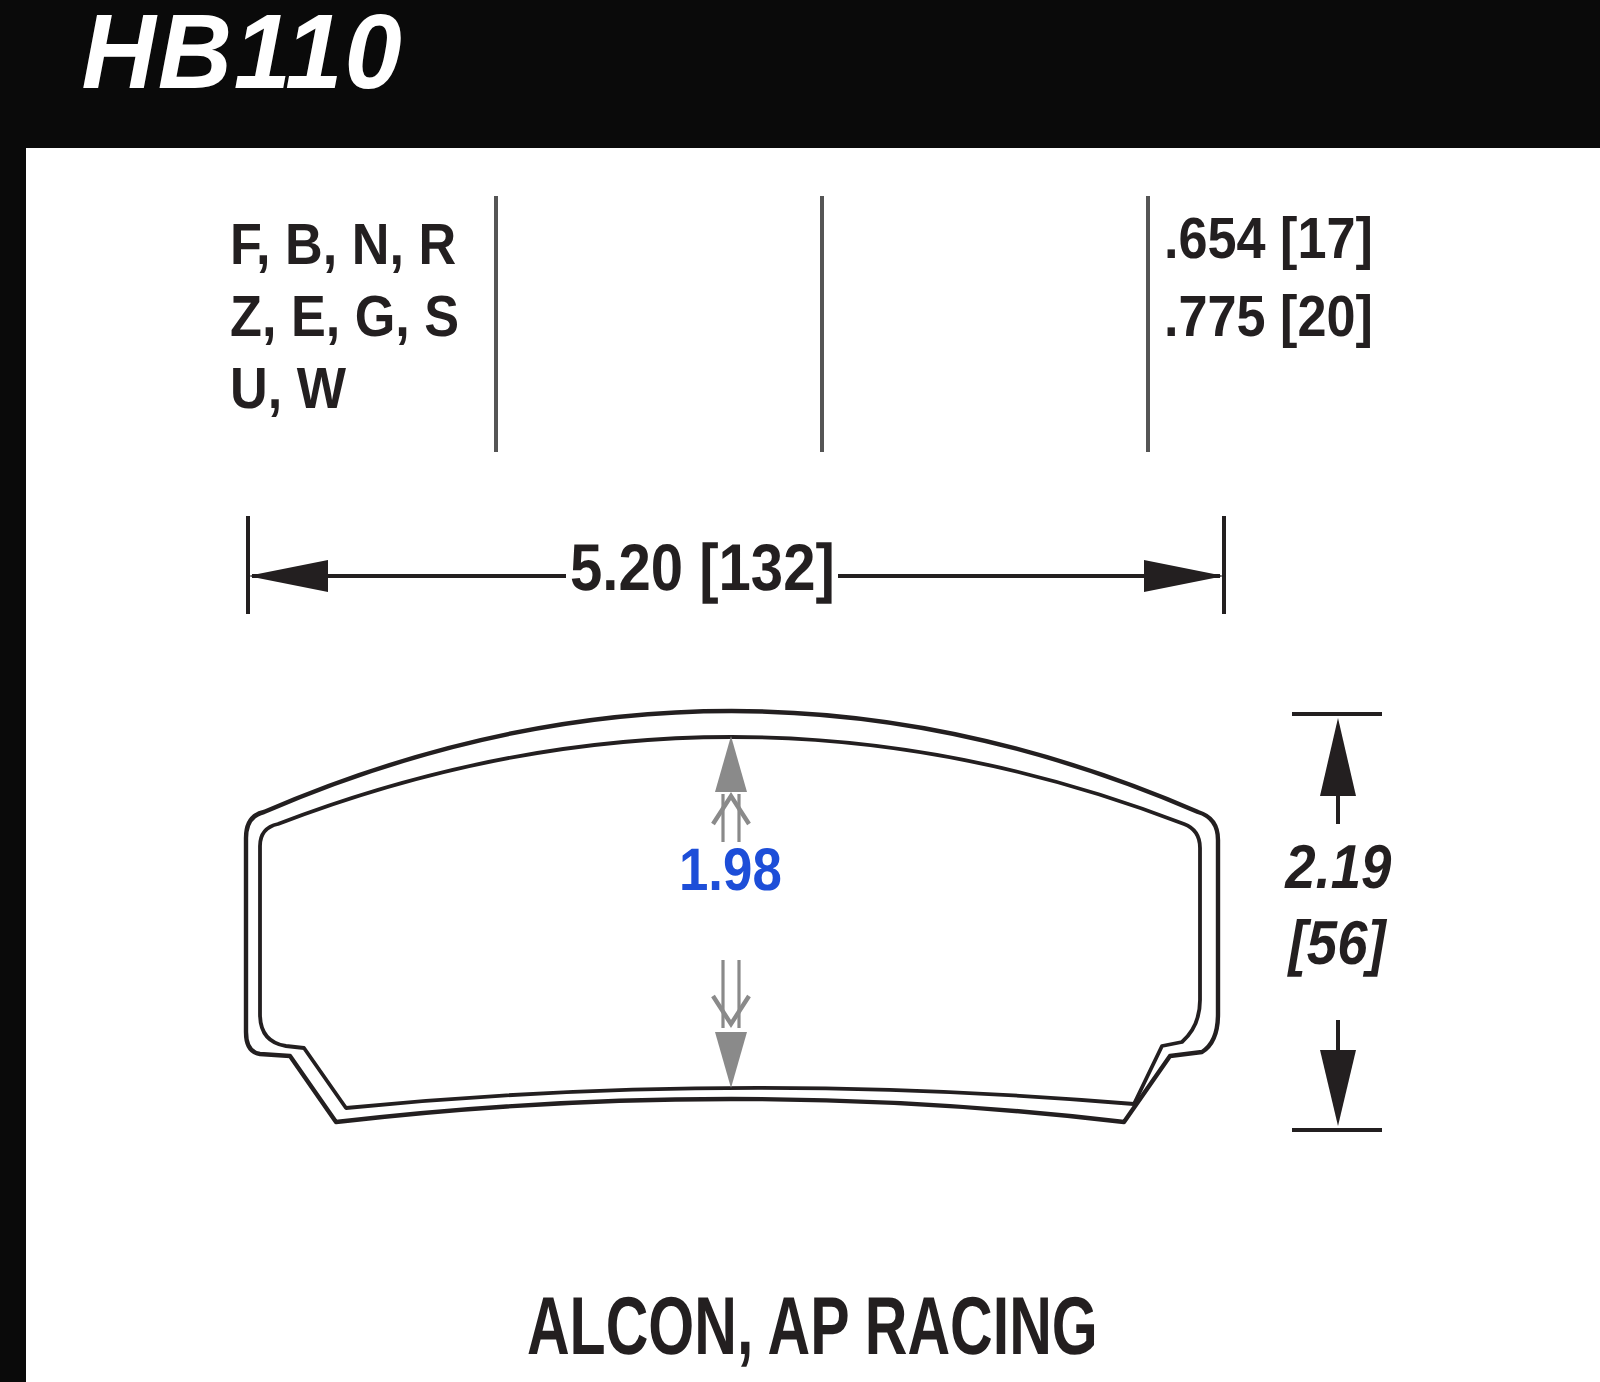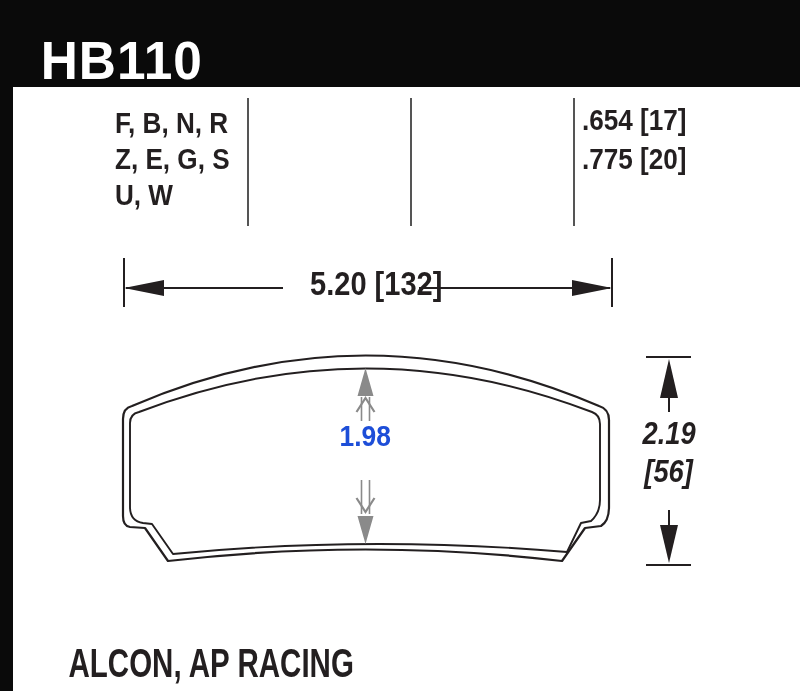--- a/index.html
+++ b/index.html
@@ -1,40 +1,40 @@
 <!DOCTYPE html>
 <html><head>
 <meta charset="utf-8">
 <style>
   html,body{margin:0;padding:0;background:#e9e9e9;}
   .frame{
     position:relative;width:800px;height:691px;background:#ffffff;overflow:hidden;
     font-family:"Liberation Sans","DejaVu Sans",sans-serif;font-weight:700;color:#231f20;
   }
   
-  .top-bar{position:absolute;left:0;top:0;width:800px;height:87px;background:#0a0a0a;
-           display:flex;align-items:flex-end;}
+  .top-bar{position:absolute;left:0;top:0;width:800px;height:74px;background:#0a0a0a;
+           display:flex;align-items:flex-start;font-style:italic;}
   .part-number{color:#ffffff;font-size:53px;letter-spacing:1px;padding-left:42px;line-height:1;
                transform:scaleX(0.97);transform-origin:left center;white-space:nowrap;}
   .left-strip{position:absolute;left:0;top:74px;width:13px;height:617px;background:#0a0a0a;}
   
   .compounds{position:absolute;left:115px;top:105px;font-size:29px;line-height:36px;
              transform:scaleX(0.9);transform-origin:left top;white-space:nowrap;}
   .thickness{position:absolute;left:582px;top:101px;font-size:29px;line-height:39px;
              transform:scaleX(0.9);transform-origin:left top;white-space:nowrap;}
   .divider{position:absolute;top:98px;width:2px;height:128px;background:#555555;}
   .divider.d1{left:247px;} .divider.d2{left:410px;} .divider.d3{left:573px;}
   
   .dim-label{position:absolute;text-align:center;white-space:nowrap;}
   .dim-label span{display:inline-block;transform:scaleX(0.88);}
-  .width-label{left:251px;top:264px;width:200px;font-size:33px;line-height:40px;text-align:right;}
+  .width-label{left:251px;top:264px;width:200px;font-size:33px;line-height:40px;}
   .height-label{left:619px;top:415px;width:100px;font-size:31px;line-height:38px;font-style:italic;}
   .center-label{left:315px;top:420px;width:101px;font-size:30px;line-height:31px;color:#1d4ed8;}
   
-  .footer{position:absolute;left:13px;top:641px;width:787px;text-align:left;
+  .footer{position:absolute;left:13px;top:641px;width:787px;text-align:center;
           font-size:41px;line-height:44px;white-space:nowrap;}
   .footer span{display:inline-block;transform:scaleX(0.72);}
   
   .drawing{position:absolute;left:0;top:0;}
 </style>
 </head>
 <body>
 
 <div class="frame">
 

